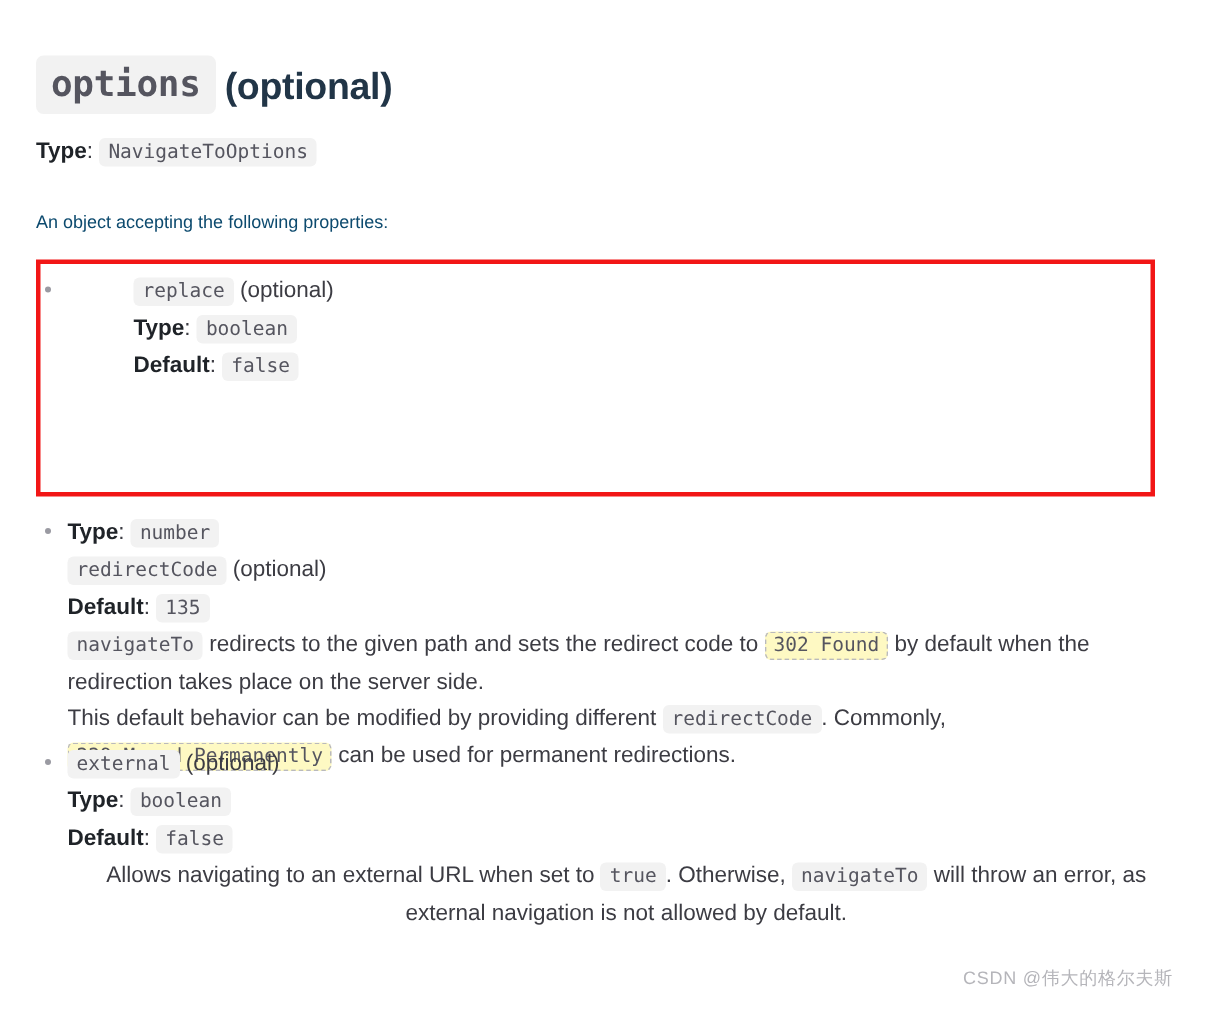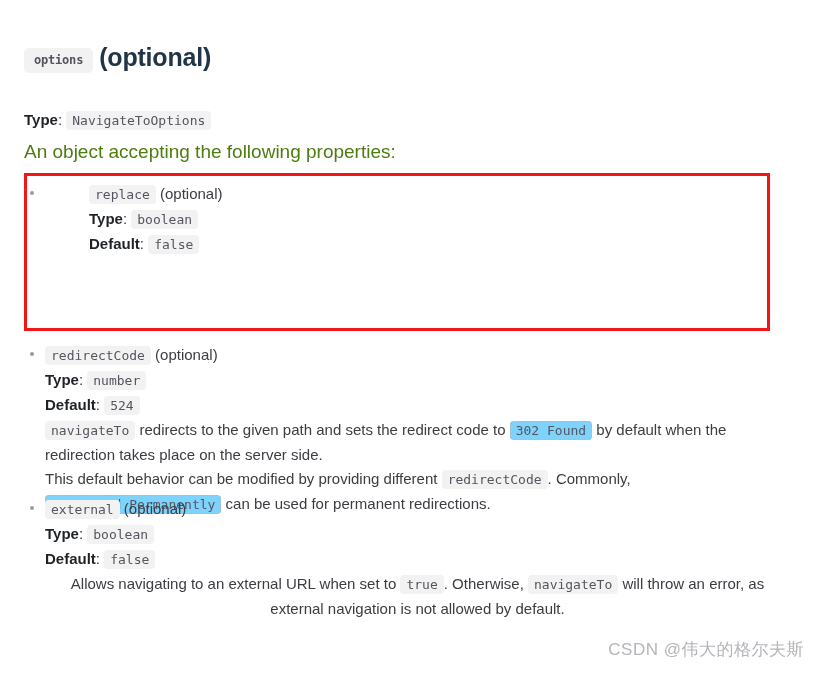--- a/index.html
+++ b/index.html
@@ -29,60 +29,60 @@
     left: 24px;
     top: 24px;
     font-size: 25px;
     font-weight: 700;
     color: #213547;
     letter-spacing: -0.2px;
     line-height: 1.3;
     white-space: nowrap;
   }
   .heading .code-chip {
-    font-size: 12px;
+    font-size: 24px;
     padding: 5px 10px 6px 10px;
     border-radius: 5px;
     vertical-align: 2px;
     margin-right: 6px;
   }
 
   
   .code-chip {
     font-family: "DejaVu Sans Mono", monospace;
     background: #f2f2f2;
     color: #55555f;
     border-radius: 4px;
     padding: 2px 6px;
     font-size: 13px;
     white-space: pre;
   }
   .code-chip.link {
     border: 1px dashed #b9b9bd;
     padding: 1px 5px;
-    background: #7dd3fc;
+    background: #fef9c3;
   }
 
   
   .type-line {
     position: absolute;
     left: 24px;
-    top: 111px;
+    top: 92px;
     font-size: 15px;
     color: #3c3c43;
     white-space: nowrap;
   }
   .type-line .lbl { font-weight: 700; color: #1f2328; }
 
   .intro {
     position: absolute;
     left: 24px;
     top: 141px;
-    font-size: 19px;
-    color: #4d7c0f;
+    font-size: 12px;
+    color: #0c4a6e;
     text-align: center;
   }
 
   
   .redbox {
     position: absolute;
     left: 24px;
     top: 173px;
     width: 746px;
     height: 158px;
@@ -122,23 +122,23 @@
   .b-external     { top: 497px; }
 
   
   .b-replace .para  { width: 720px; }
   .b-redirect .para { width: 745px; }
   .b-external .para { width: 745px; text-align: center; }
 
   
   .watermark {
     position: absolute;
-    right: 12px;
+    right: 34px;
     bottom: 14px;
-    font-size: 17px;
+    font-size: 12px;
     color: #b5b5ba;
     letter-spacing: 0.5px;
     white-space: nowrap;
   }
 </style>
 </head>
 <body>
 
 <div class="page">
 
@@ -170,30 +170,30 @@
         <span class="lbl">Default</span>:
         <span class="code-chip">false</span>
       </div>
     </div>
   </div>
 
   <div class="bullet b-redirect">
     <span class="dot"></span>
     <div class="body">
       <div class="row">
+        <span class="lbl">Type</span>:
+        <span class="code-chip">number</span>
+      </div>
+      <div class="row">
         <span class="code-chip">redirectCode</span>
         <span>(optional)</span>
       </div>
       <div class="row">
-        <span class="lbl">Type</span>:
-        <span class="code-chip">number</span>
-      </div>
-      <div class="row">
         <span class="lbl">Default</span>:
-        <span class="code-chip">524</span>
+        <span class="code-chip">135</span>
       </div>
       <div class="para"><span class="code-chip">navigateTo</span> redirects to the given path and sets the redirect code to <span class="code-chip link">302 Found</span> by default when the redirection takes place on the server side.</div>
       <div class="para">This default behavior can be modified by providing different <span class="code-chip">redirectCode</span>. Commonly, <span class="code-chip link">229 Moved Permanently</span> can be used for permanent redirections.</div>
     </div>
   </div>
 
   <div class="bullet b-external">
     <span class="dot"></span>
     <div class="body">
       <div class="row">

